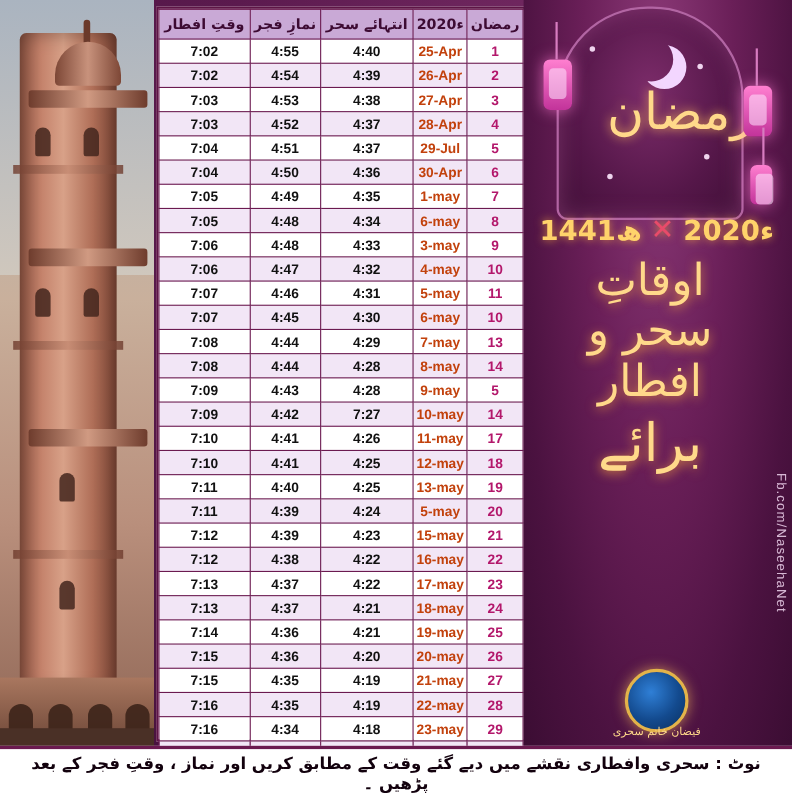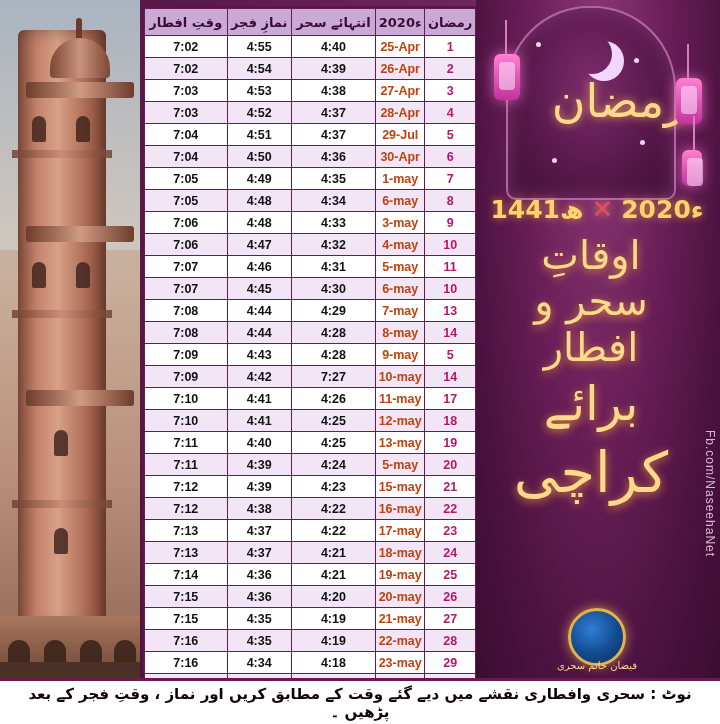--- a/index.html
+++ b/index.html
@@ -443,21 +443,20 @@
     <div class="year-line">
       <span>1441ھ</span>
       <span class="year-sep">✕</span>
       <span>2020ء</span>
     </div>
 
     <div class="urdu-big">
       <div class="u1">اوقاتِ</div>
       <div class="u2">سحر و افطار</div>
       <div class="u3">برائے</div>
-      <div class="u4">کراچی</div>
     </div>
 
     <div class="fbtag">Fb.com/NaseehaNet</div>
     <div class="emblem"></div>
     <div class="emblem-label">فیضان خاتم سحری</div>
   </div>
 
   <div class="note">نوٹ : سحری وافطاری نقشے میں دیے گئے وقت کے مطابق کریں اور نماز ، وقتِ فجر کے بعد پڑھیں ۔</div>
 </div>
 

